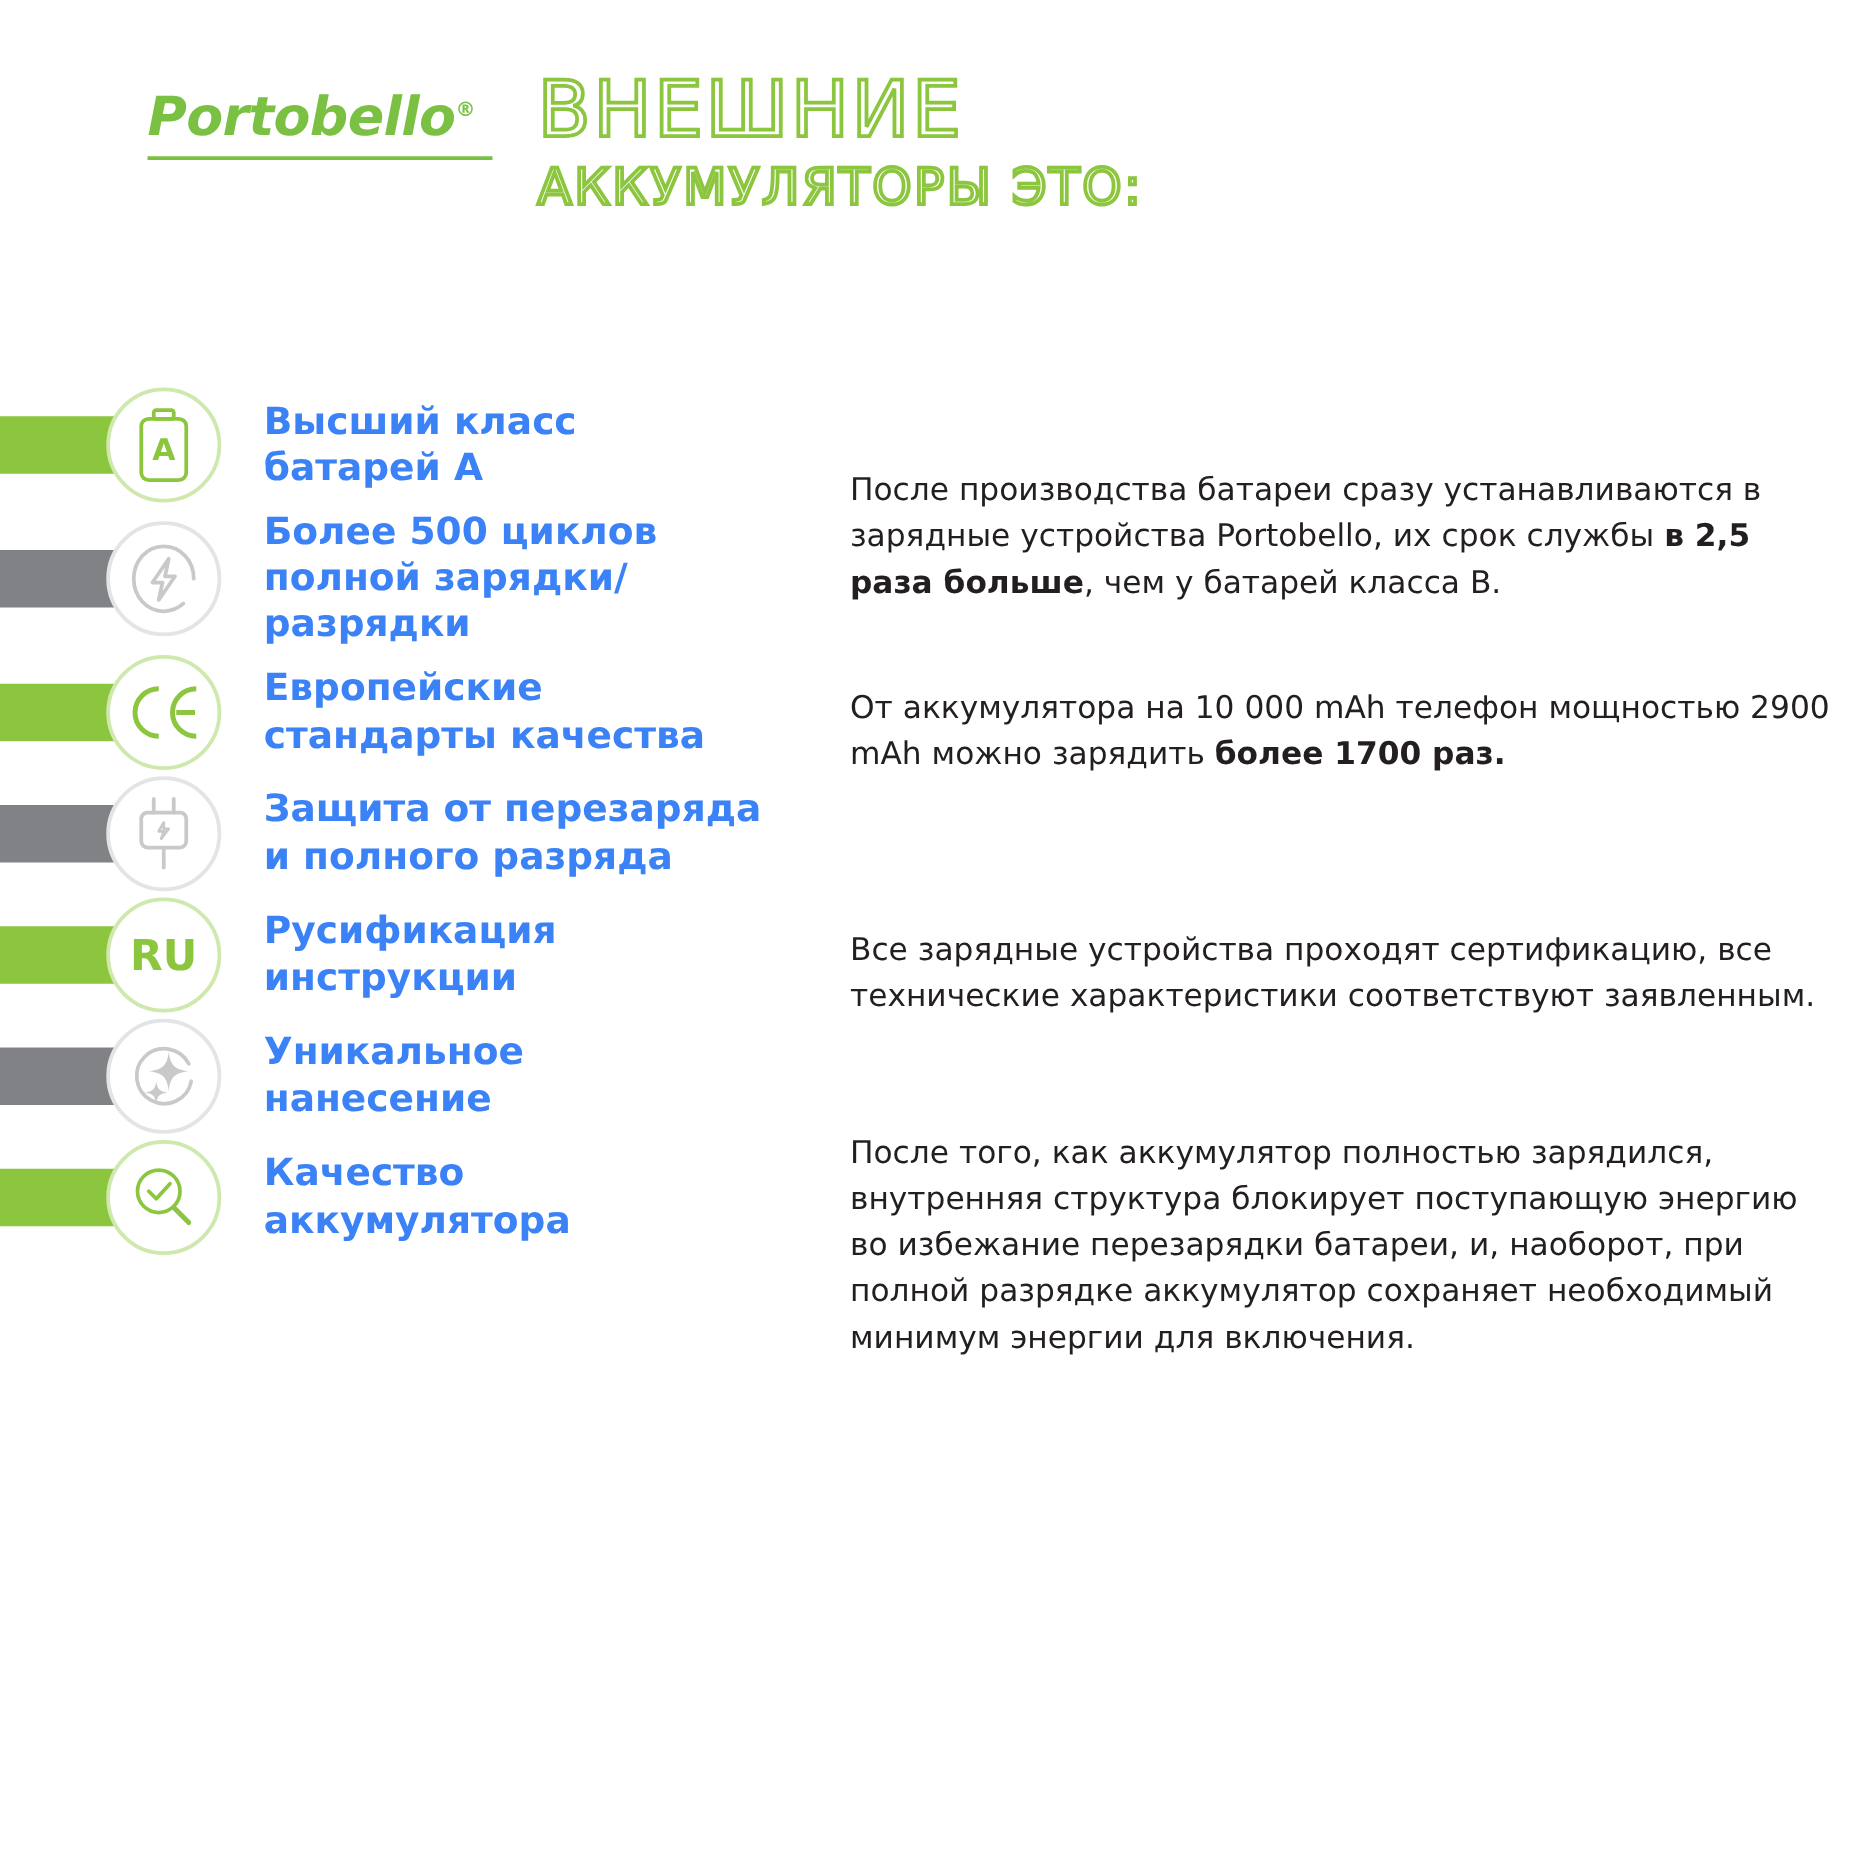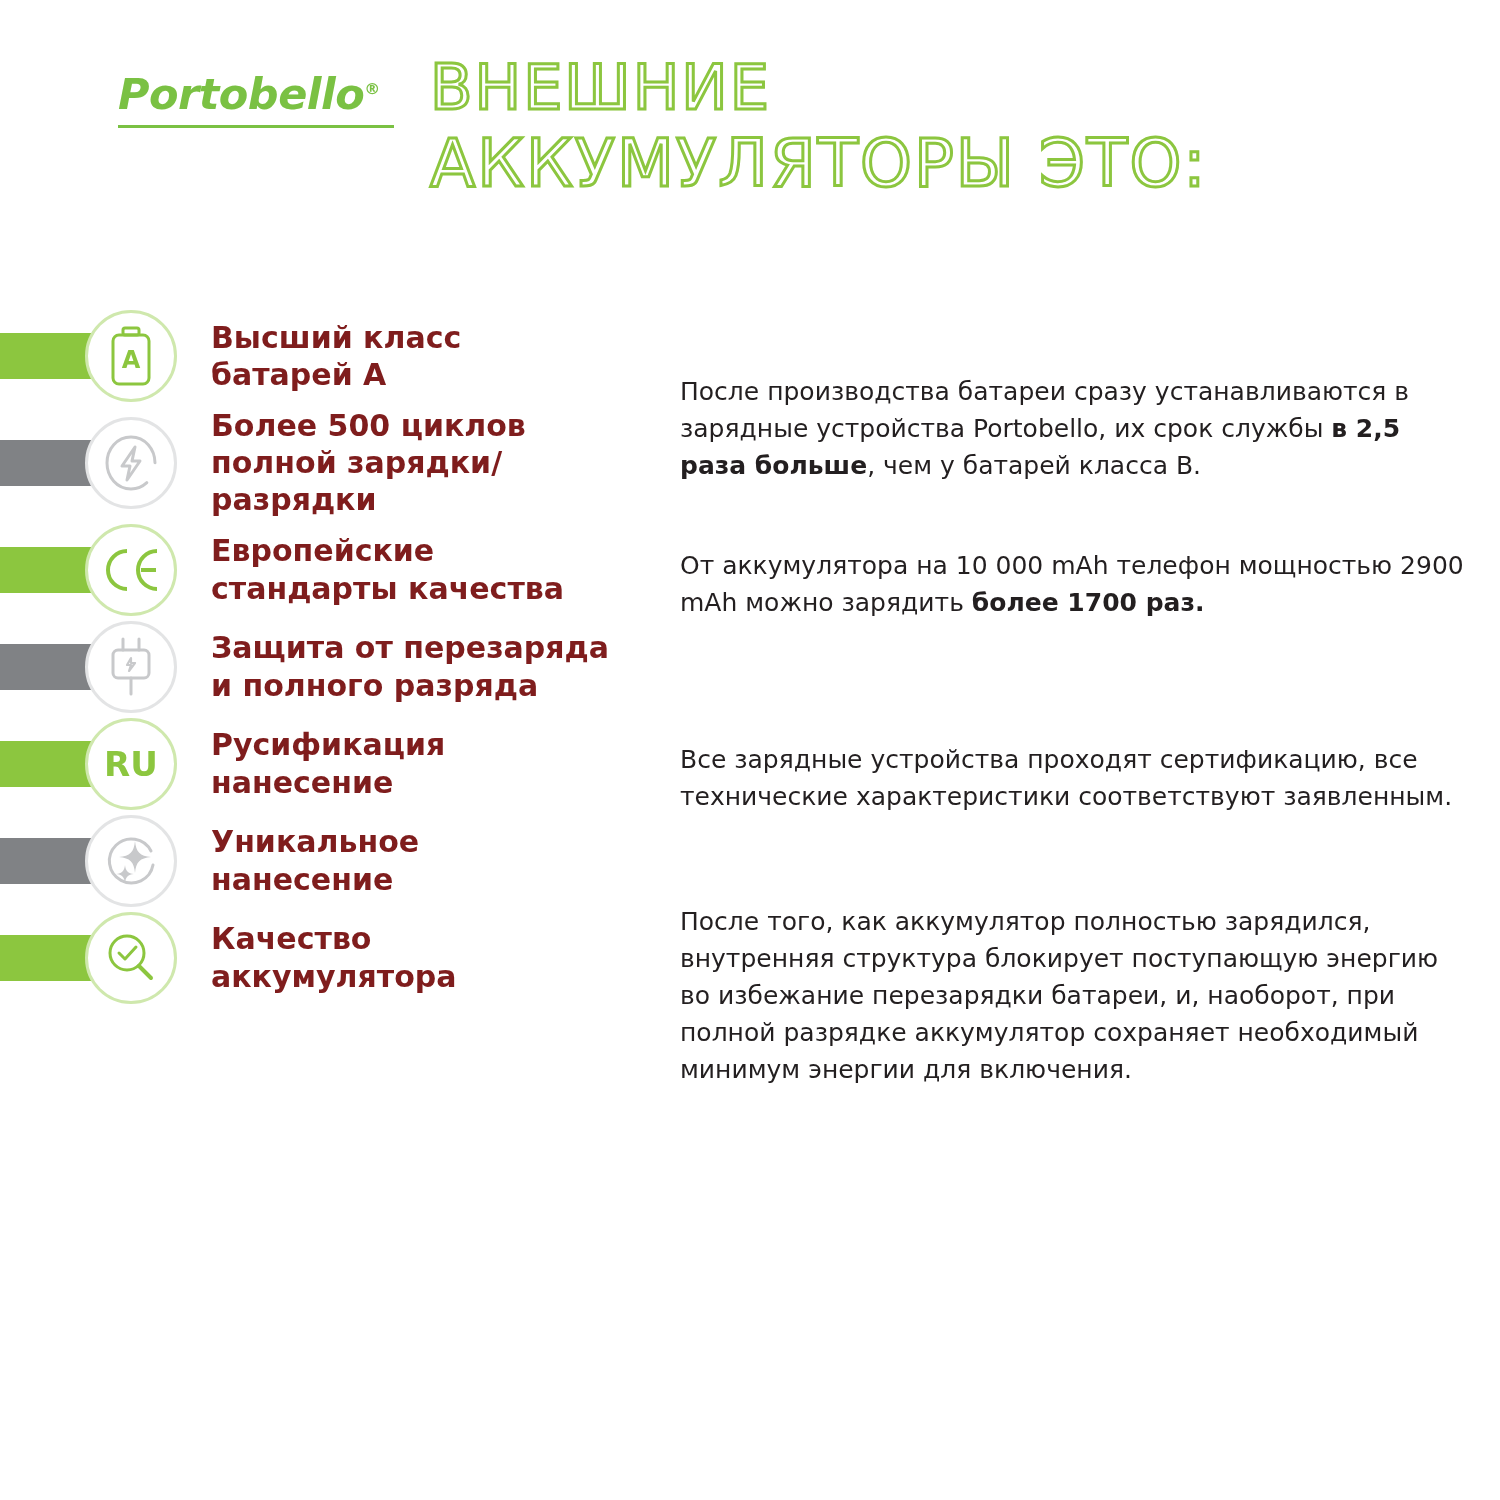--- a/index.html
+++ b/index.html
@@ -59,21 +59,21 @@
     font-weight: 400;
     letter-spacing: 2px;
     color: #ffffff;
     -webkit-text-stroke: 3px #8cc63f;
     text-shadow:
        0 0 0 #8cc63f;
     line-height: 1.06;
     white-space: nowrap;
   }
   .headline .line1 { font-size: 62px; }
-  .headline .line2 { font-size: 66px; margin-top: 8px; }
+  .headline .line2 { font-size: 40px; margin-top: 8px; }
 
   
   .features {
     position: absolute;
     top: 310px;
     left: 0;
     width: 660px;
   }
   .feature {
     position: relative;
@@ -107,21 +107,21 @@
     z-index: 2;
   }
   .circle.green-ring { border-color: #cfe8ad; }
 
   .feat-label {
     margin-left: 34px;
     font-family: "DejaVu Sans", sans-serif;
     font-weight: 700;
     font-size: 30px;
     line-height: 1.24;
-    color: #7f1d1d;
+    color: #3b82f6;
     white-space: pre-line;
   }
 
   
   .paragraphs {
     position: absolute;
     left: 680px;
     top: 310px;
     width: 790px;
   }
@@ -218,21 +218,21 @@
     </div>
 
     <div class="feature">
       <div class="bar green"></div>
       <div class="circle green-ring">
         <svg width="74" height="50" viewBox="0 0 74 50">
           <text x="37" y="37" font-family="DejaVu Sans, sans-serif" font-size="34" font-weight="700" fill="#8cc63f" text-anchor="middle">RU</text>
         </svg>
       </div>
       <div class="feat-label">Русификация
-нанесение</div>
+инструкции</div>
     </div>
 
     <div class="feature">
       <div class="bar grey"></div>
       <div class="circle">
         <svg width="60" height="60" viewBox="0 0 60 60">
           <path d="M50 20 A22 22 0 1 0 52 34" fill="none" stroke="#c8c9cb" stroke-width="3" stroke-linecap="round"></path>
           <path d="M34 10 C35 21 39 25 50 26 C39 27 35 31 34 42 C33 31 29 27 18 26 C29 25 33 21 34 10 Z" fill="#c8c9cb"></path>
           <path d="M24 34 C24.6 40 27 42.4 33 43 C27 43.6 24.6 46 24 52 C23.4 46 21 43.6 15 43 C21 42.4 23.4 40 24 34 Z" fill="#c8c9cb"></path>
         </svg>

